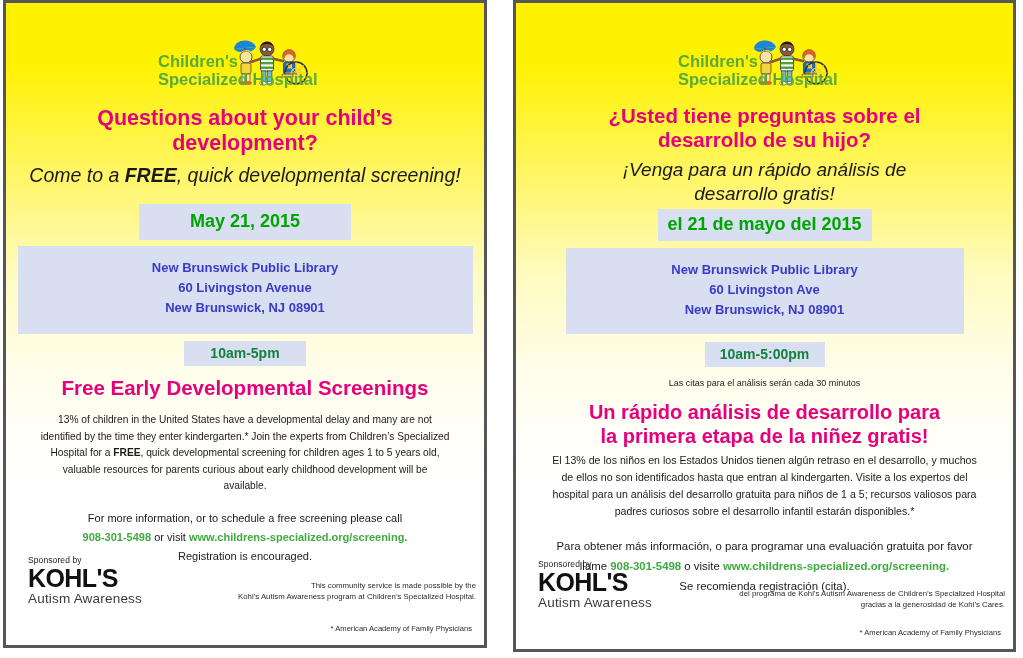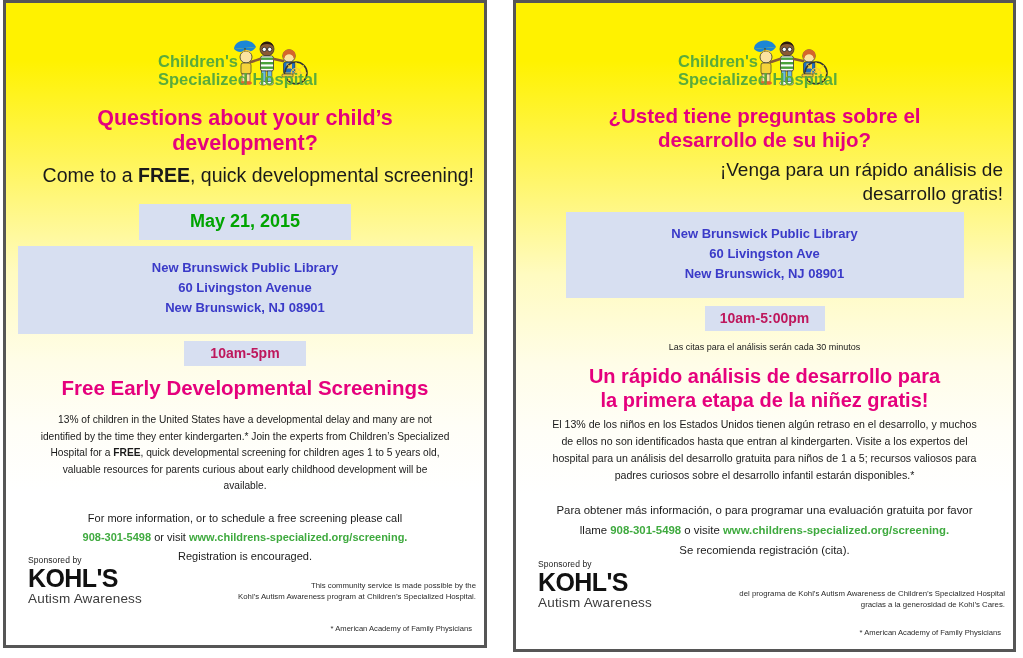--- a/index.html
+++ b/index.html
@@ -67,22 +67,23 @@
 
   
   .h-pink {
     color: #e5007d;
     font-weight: bold;
     text-align: center;
     line-height: 1.18;
   }
   .h-black {
     color: #1a1a1a;
-    text-align: right;
+    text-align: center;
     line-height: 1.22;
+    font-style: italic;
   }
   .left .h-pink.title   { font-size: 21.5px; margin: 11px 8px 0; }
   .left .h-black.sub    { font-size: 19.5px; margin: 7px 0 0; }
 
   .right .h-pink.title  { font-size: 20.5px; margin: 9px 0 0; }
   .right .h-black.sub   { font-size: 19px;  margin: 6px 0 0; }
 
   
   .box {
     background: #d7dff1;
@@ -102,21 +103,21 @@
     color: #3a3ac8;
     font-weight: bold;
     font-size: 13px;
     line-height: 1.55;
     padding: 12px 4px 0;
   }
   .left .box.venue  { width: 455px; height: 88px; margin: 6px auto 0; }
   .right .box.venue { width: 398px; height: 86px; margin: 7px auto 0; }
 
   .box.time {
-    color: #be185d;
+    color: #15803d;
     font-weight: bold;
     font-size: 14px;
     padding: 4px 0 5px;
   }
   .left .box.time  { width: 122px; margin: 7px auto 0; }
   .right .box.time { width: 120px; margin: 8px auto 0; }
 
   .box.note,
   .plain-note {
     color: #1a1a1a;
@@ -363,20 +364,21 @@
       <div class="h-pink title">
         <div>¿Usted tiene preguntas sobre el</div>
         <div>desarrollo de su hijo?</div>
       </div>
 
       <div class="h-black sub">
         <div>¡Venga para un rápido análisis de</div>
         <div>desarrollo gratis!</div>
       </div>
 
+      <div class="box date">el 21 de mayo del 2015</div>
 
       <div class="box venue">
         <div>New Brunswick Public Library</div>
         <div>60 Livingston Ave</div>
         <div>New Brunswick, NJ 08901</div>
       </div>
 
       <div class="box time">10am-5:00pm</div>
 
       <div class="note-row">

